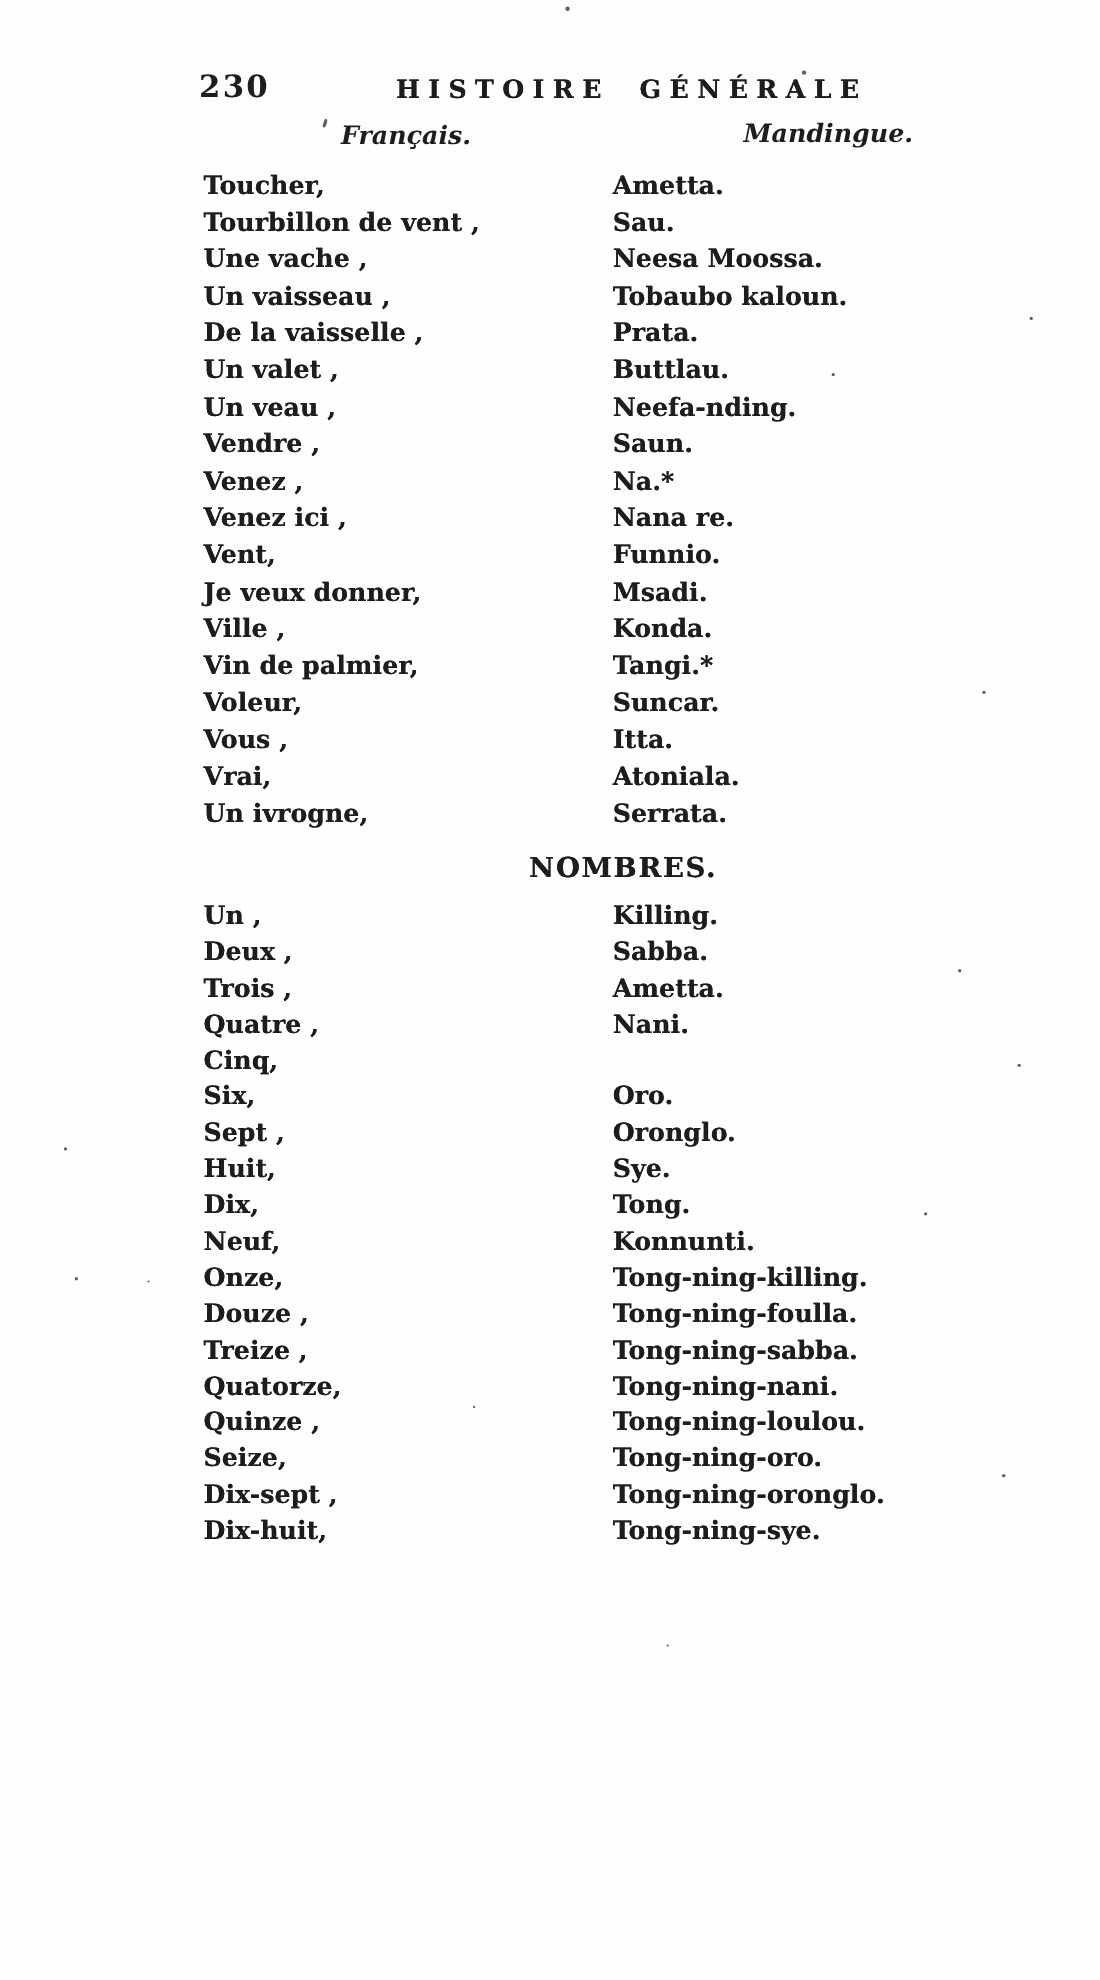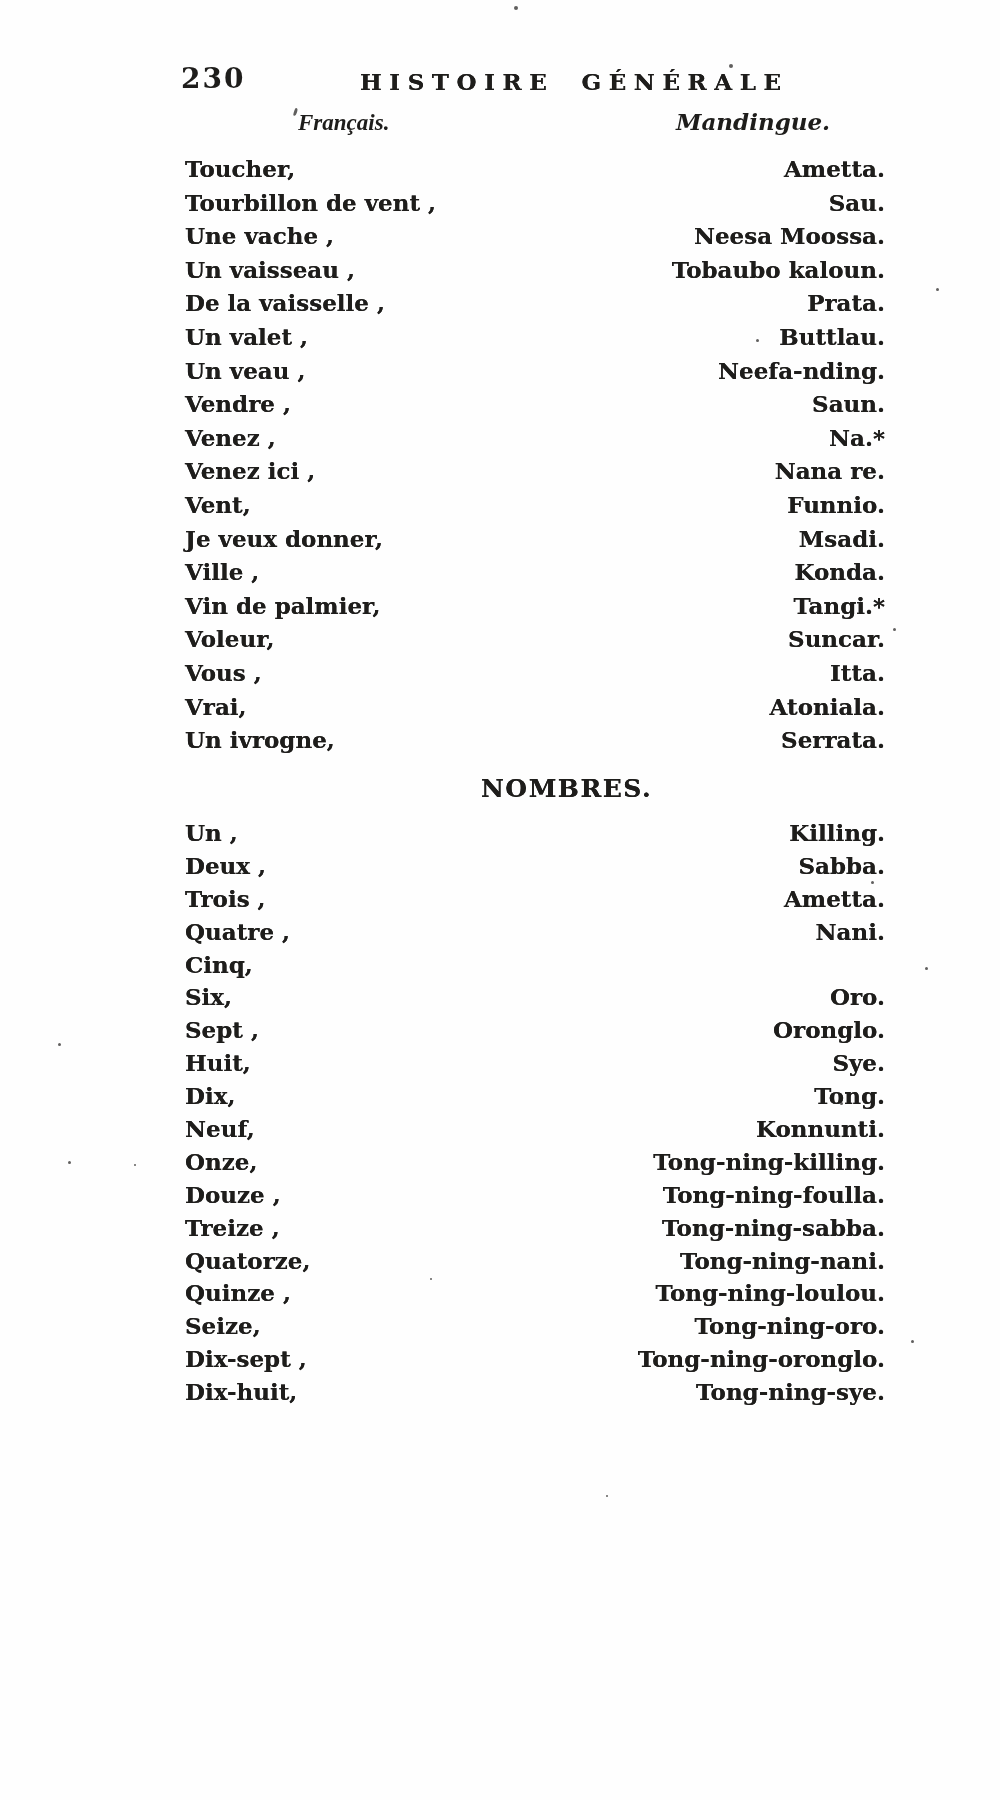--- a/index.html
+++ b/index.html
@@ -21,34 +21,34 @@
     left:360px; top:68px;
     font-size:23px; font-weight:bold;
     letter-spacing:0.33em; word-spacing:0.5em;
     text-shadow:0 0 0.6px var(--ink);
     white-space:nowrap;
   }
   .col-head {
     font-size:23px; font-style:italic; font-weight:600;
     white-space:nowrap;
   }
-  .col-head.fr-head { left:298px; top:110px;font-family:Liberation Serif, serif; }
+  .col-head.fr-head { left:310px; top:110px; }
   .col-head.md-head { left:676px; top:108px; }
   .rows {
     left:185px; width:700px;
     font-size:23px; font-weight:bold;
     text-shadow:0 0 0.5px rgba(20,20,20,0.85);
   }
   .rows.vocab { top:152px; }
   .rows.numbers { top:817px; }
   .row { display:flex; }
   .vocab .row { height:33.6px; line-height:33.6px; }
   .numbers .row { height:32.9px; line-height:32.9px; }
   .cell-fr { width:372px; flex:0 0 372px; white-space:nowrap; }
-  .cell-md { flex:1; white-space:nowrap;text-align:right; }
+  .cell-md { flex:1; white-space:nowrap; }
   .section-title {
     left:481px; top:774px;
     font-size:25px; font-weight:bold; letter-spacing:1.5px;
     text-shadow:0 0 0.6px var(--ink);
   }
   .speck {
     position:absolute; background:#2b2a28; border-radius:50%;
     opacity:0.75;
   }
   .speck.mark { border-radius:40% 60% 60% 40%; transform:rotate(18deg); }

